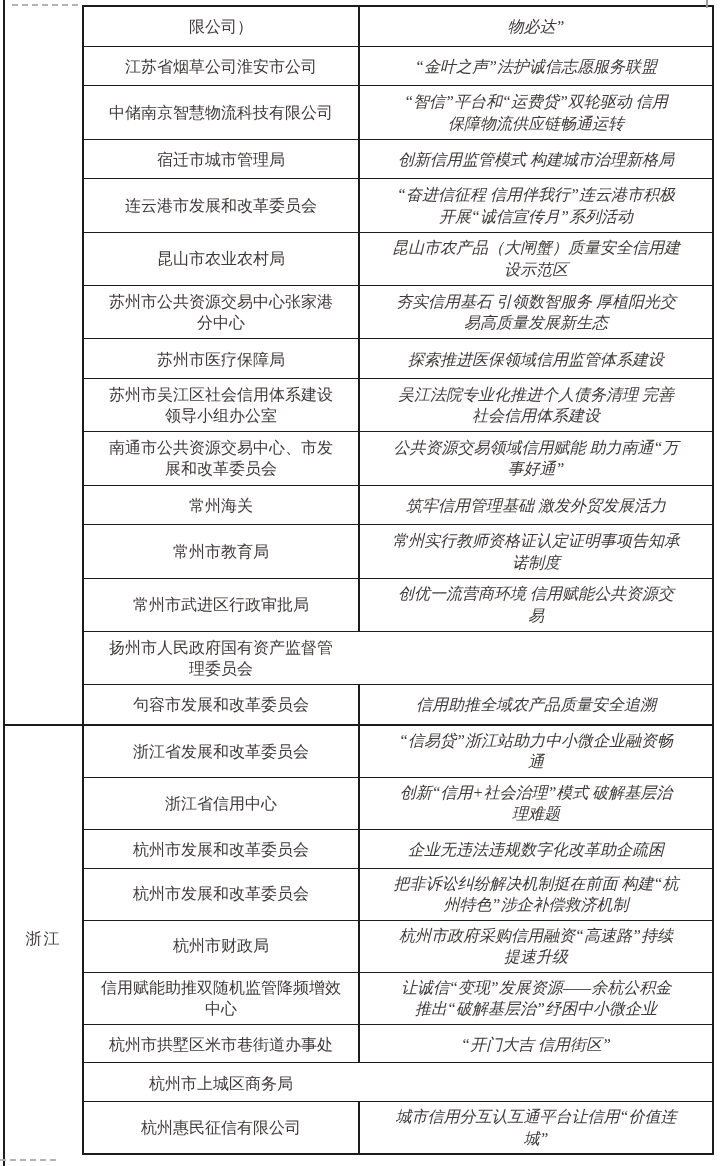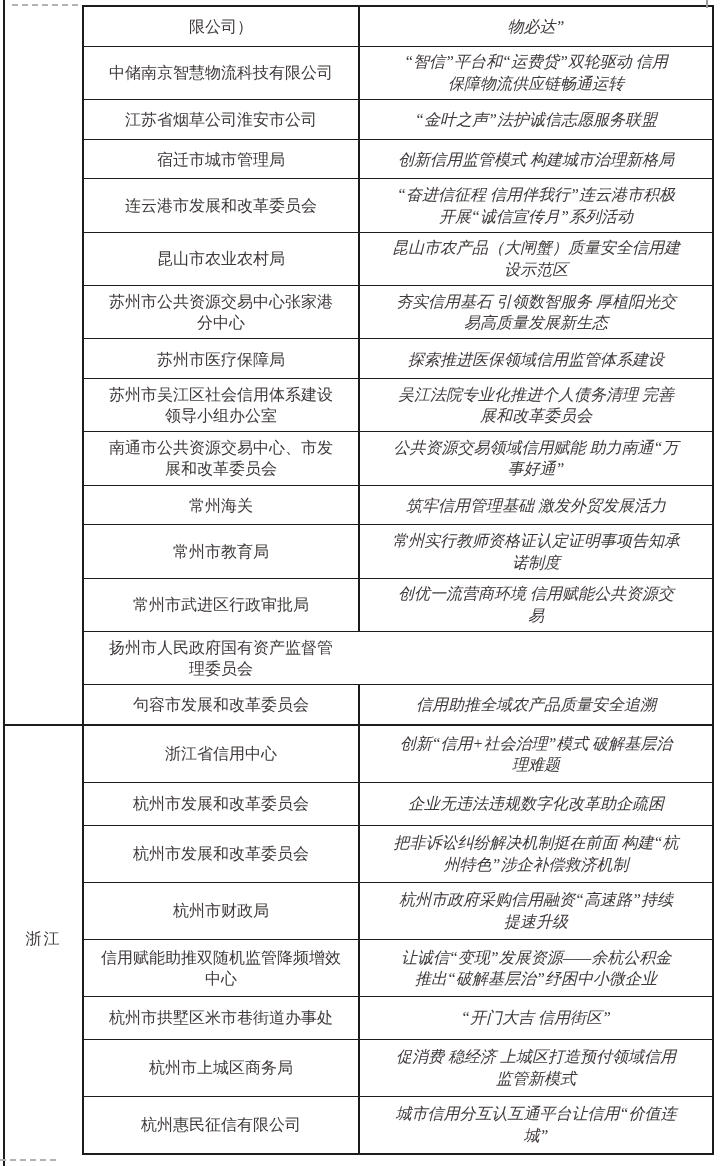--- a/index.html
+++ b/index.html
@@ -107,27 +107,27 @@
 
   <div class="sections">
       <div class="section section-0">
     <div class="prov-cell"></div>
     <div class="rows-col">
           <div class="row">
     <div class="org-cell">限公司）</div>
     <div class="desc-cell">物必达”</div>
   </div>
           <div class="row">
+    <div class="org-cell">江苏省烟草公司淮安市公司</div>
+    <div class="desc-cell">“金叶之声”法护诚信志愿服务联盟</div>
+  </div>
+          <div class="row">
     <div class="org-cell">中储南京智慧物流科技有限公司</div>
     <div class="desc-cell">“智信”平台和“运费贷”双轮驱动 信用
 保障物流供应链畅通运转</div>
-  </div>
-          <div class="row">
-    <div class="org-cell">江苏省烟草公司淮安市公司</div>
-    <div class="desc-cell">“金叶之声”法护诚信志愿服务联盟</div>
   </div>
           <div class="row">
     <div class="org-cell">宿迁市城市管理局</div>
     <div class="desc-cell">创新信用监管模式 构建城市治理新格局</div>
   </div>
           <div class="row">
     <div class="org-cell">连云港市发展和改革委员会</div>
     <div class="desc-cell">“奋进信征程 信用伴我行”连云港市积极
 开展“诚信宣传月”系列活动</div>
   </div>
@@ -143,21 +143,21 @@
 易高质量发展新生态</div>
   </div>
           <div class="row">
     <div class="org-cell">苏州市医疗保障局</div>
     <div class="desc-cell">探索推进医保领域信用监管体系建设</div>
   </div>
           <div class="row">
     <div class="org-cell">苏州市吴江区社会信用体系建设
 领导小组办公室</div>
     <div class="desc-cell">吴江法院专业化推进个人债务清理 完善
-展和改革委员会</div>
+社会信用体系建设</div>
   </div>
           <div class="row">
     <div class="org-cell">南通市公共资源交易中心、市发
 展和改革委员会</div>
     <div class="desc-cell">公共资源交易领域信用赋能 助力南通“万
 事好通”</div>
   </div>
           <div class="row">
     <div class="org-cell">常州海关</div>
     <div class="desc-cell">筑牢信用管理基础 激发外贸发展活力</div>
@@ -179,20 +179,25 @@
           <div class="row">
     <div class="org-cell">句容市发展和改革委员会</div>
     <div class="desc-cell">信用助推全域农产品质量安全追溯</div>
   </div>
         </div>
   </div>
       <div class="section section-1">
     <div class="prov-cell">浙江</div>
     <div class="rows-col">
           <div class="row">
+    <div class="org-cell">浙江省发展和改革委员会</div>
+    <div class="desc-cell">“信易贷”浙江站助力中小微企业融资畅
+通</div>
+  </div>
+          <div class="row">
     <div class="org-cell">浙江省信用中心</div>
     <div class="desc-cell">创新“信用+社会治理”模式 破解基层治
 理难题</div>
   </div>
           <div class="row">
     <div class="org-cell">杭州市发展和改革委员会</div>
     <div class="desc-cell">企业无违法违规数字化改革助企疏困</div>
   </div>
           <div class="row">
     <div class="org-cell">杭州市发展和改革委员会</div>
@@ -209,22 +214,20 @@
 中心</div>
     <div class="desc-cell">让诚信“变现”发展资源——余杭公积金
 推出“破解基层治”纾困中小微企业</div>
   </div>
           <div class="row">
     <div class="org-cell">杭州市拱墅区米市巷街道办事处</div>
     <div class="desc-cell">“开门大吉 信用街区”</div>
   </div>
           <div class="row">
     <div class="org-cell">杭州市上城区商务局</div>
-    <div class="desc-cell">促消费 稳经济 上城区打造预付领域信用
-监管新模式</div>
   </div>
           <div class="row">
     <div class="org-cell">杭州惠民征信有限公司</div>
     <div class="desc-cell">城市信用分互认互通平台让信用“价值连
 城”</div>
   </div>
         </div>
   </div>
     </div>
 </div>

